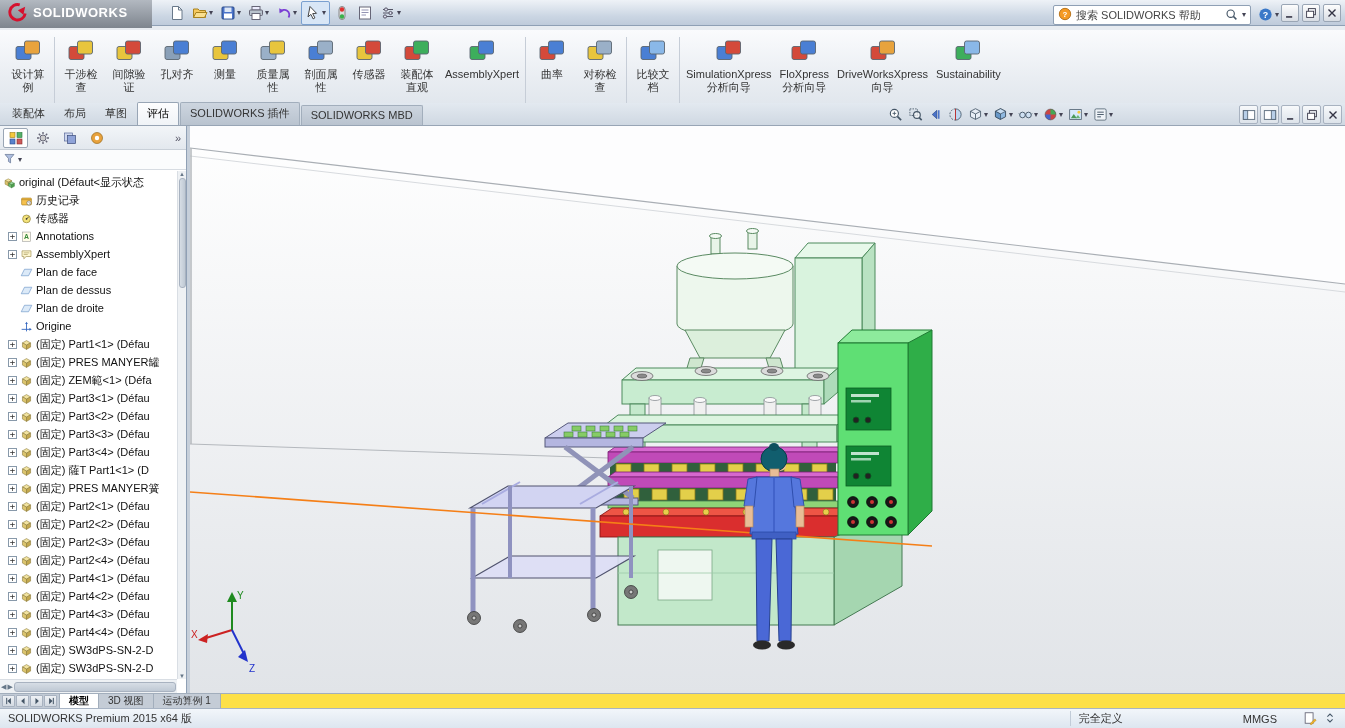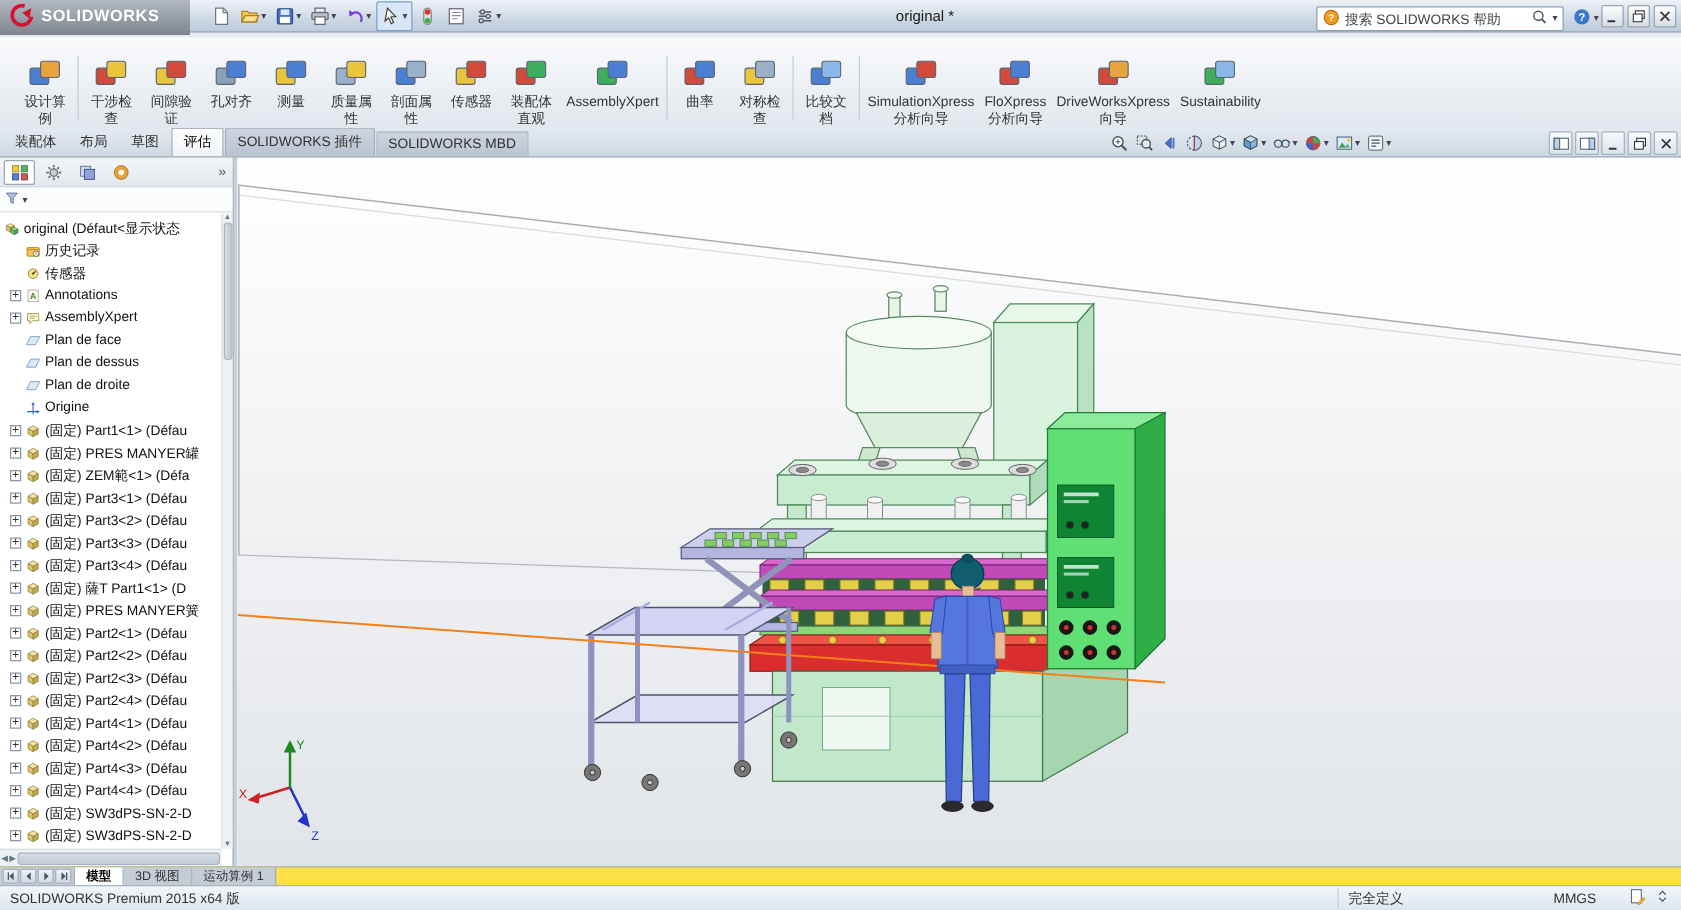--- a/index.html
+++ b/index.html
@@ -15,21 +15,21 @@
 .tbtn.pressed{background:#d8e6f6;border:1px solid #7aa0d0}
 .darr{font-size:8px;color:#445;line-height:1}
 .doc-title{position:absolute;left:470px;width:540px;text-align:center;font-size:12px;color:#1a1a1a}
 .search{position:absolute;left:1053px;top:5px;width:198px;height:20px;background:#fff;border:1px solid #8fa0b5;border-radius:2px;display:flex;align-items:center;padding:0 4px;gap:4px}
 .stext{flex:1;color:#444;font-size:11px;white-space:nowrap;overflow:hidden}
 .helpbtn{position:absolute;left:1258px;top:5px;height:20px;display:flex;align-items:center;gap:2px}
 .winbtns{position:absolute;right:4px;top:4px;display:flex;gap:3px}
 .wbtn{width:18px;height:18px;display:flex;align-items:center;justify-content:center;border-radius:2px;background:linear-gradient(#fdfdfd,#d8dde4);border:1px solid #9aa6b5}
 
 
-.ribbon{position:absolute;top:30px;left:0;width:100%;height:82px;background:linear-gradient(#fafbfd,#e9edf2 60%,#dfe5ec);border-bottom:1px solid #c2cad4;display:flex;align-items:stretch;padding:12px;z-index:5}
+.ribbon{position:absolute;top:30px;left:0;width:100%;height:82px;background:linear-gradient(#fafbfd,#e9edf2 60%,#dfe5ec);border-bottom:1px solid #c2cad4;display:flex;align-items:stretch;padding:4px;z-index:5}
 .rgroup{display:flex;align-items:flex-start}
 .rsep{width:1px;background:#c6cdd7;margin:3px 2px}
 .rbtn{min-width:48px;padding:2px 4px 0;display:flex;flex-direction:column;align-items:center;color:#333;text-align:center;border-radius:2px}
 .icw{height:32px;display:flex;align-items:center}
 .rlabel{font-size:11px;line-height:12.5px;white-space:nowrap}
 
 
 .tabrow{position:absolute;top:103px;left:0;width:100%;height:23px;background:linear-gradient(#e3e9f0,#cfd8e2);border-bottom:1px solid #98a5b5;z-index:5}
 .tabs{position:absolute;left:3px;bottom:0;display:flex;align-items:flex-end}
 .rtab{padding:3px 9px 4px;font-size:11px;color:#333;margin-right:1px}
@@ -149,21 +149,20 @@
         <div class="tbtn">
           <svg width="16" height="16" viewBox="0 0 16 16">
             <path d="M3 4.5h10M3 8h10M3 11.5h10" stroke="#556" stroke-width="1.2"></path>
             <circle cx="6" cy="4.5" r="1.6" fill="#dde" stroke="#556"></circle>
             <circle cx="10.5" cy="8" r="1.6" fill="#dde" stroke="#556"></circle>
             <circle cx="5" cy="11.5" r="1.6" fill="#dde" stroke="#556"></circle>
           </svg>
           <span class="darr">▾</span>
         </div>
       </div>
-    <div class="doc-title">original *</div>
     <div class="search">
       <span id="helpball"><svg width="14" height="14" viewBox="0 0 16 16">
             <circle cx="8" cy="8" r="6.5" fill="#f59a23" stroke="#b06a10"></circle>
             <text x="8" y="11.2" text-anchor="middle" font-size="9" font-weight="bold" fill="#fff">?</text>
           </svg></span>
       <span class="stext">搜索 SOLIDWORKS 帮助</span>
       <span id="searchmag"><svg width="13" height="13" viewBox="0 0 16 16">
             <circle cx="7" cy="7" r="4.5" fill="none" stroke="#456" stroke-width="1.4"></circle>
             <path d="M10.3 10.3L14 14" stroke="#456" stroke-width="1.8"></path>
           </svg></span>

